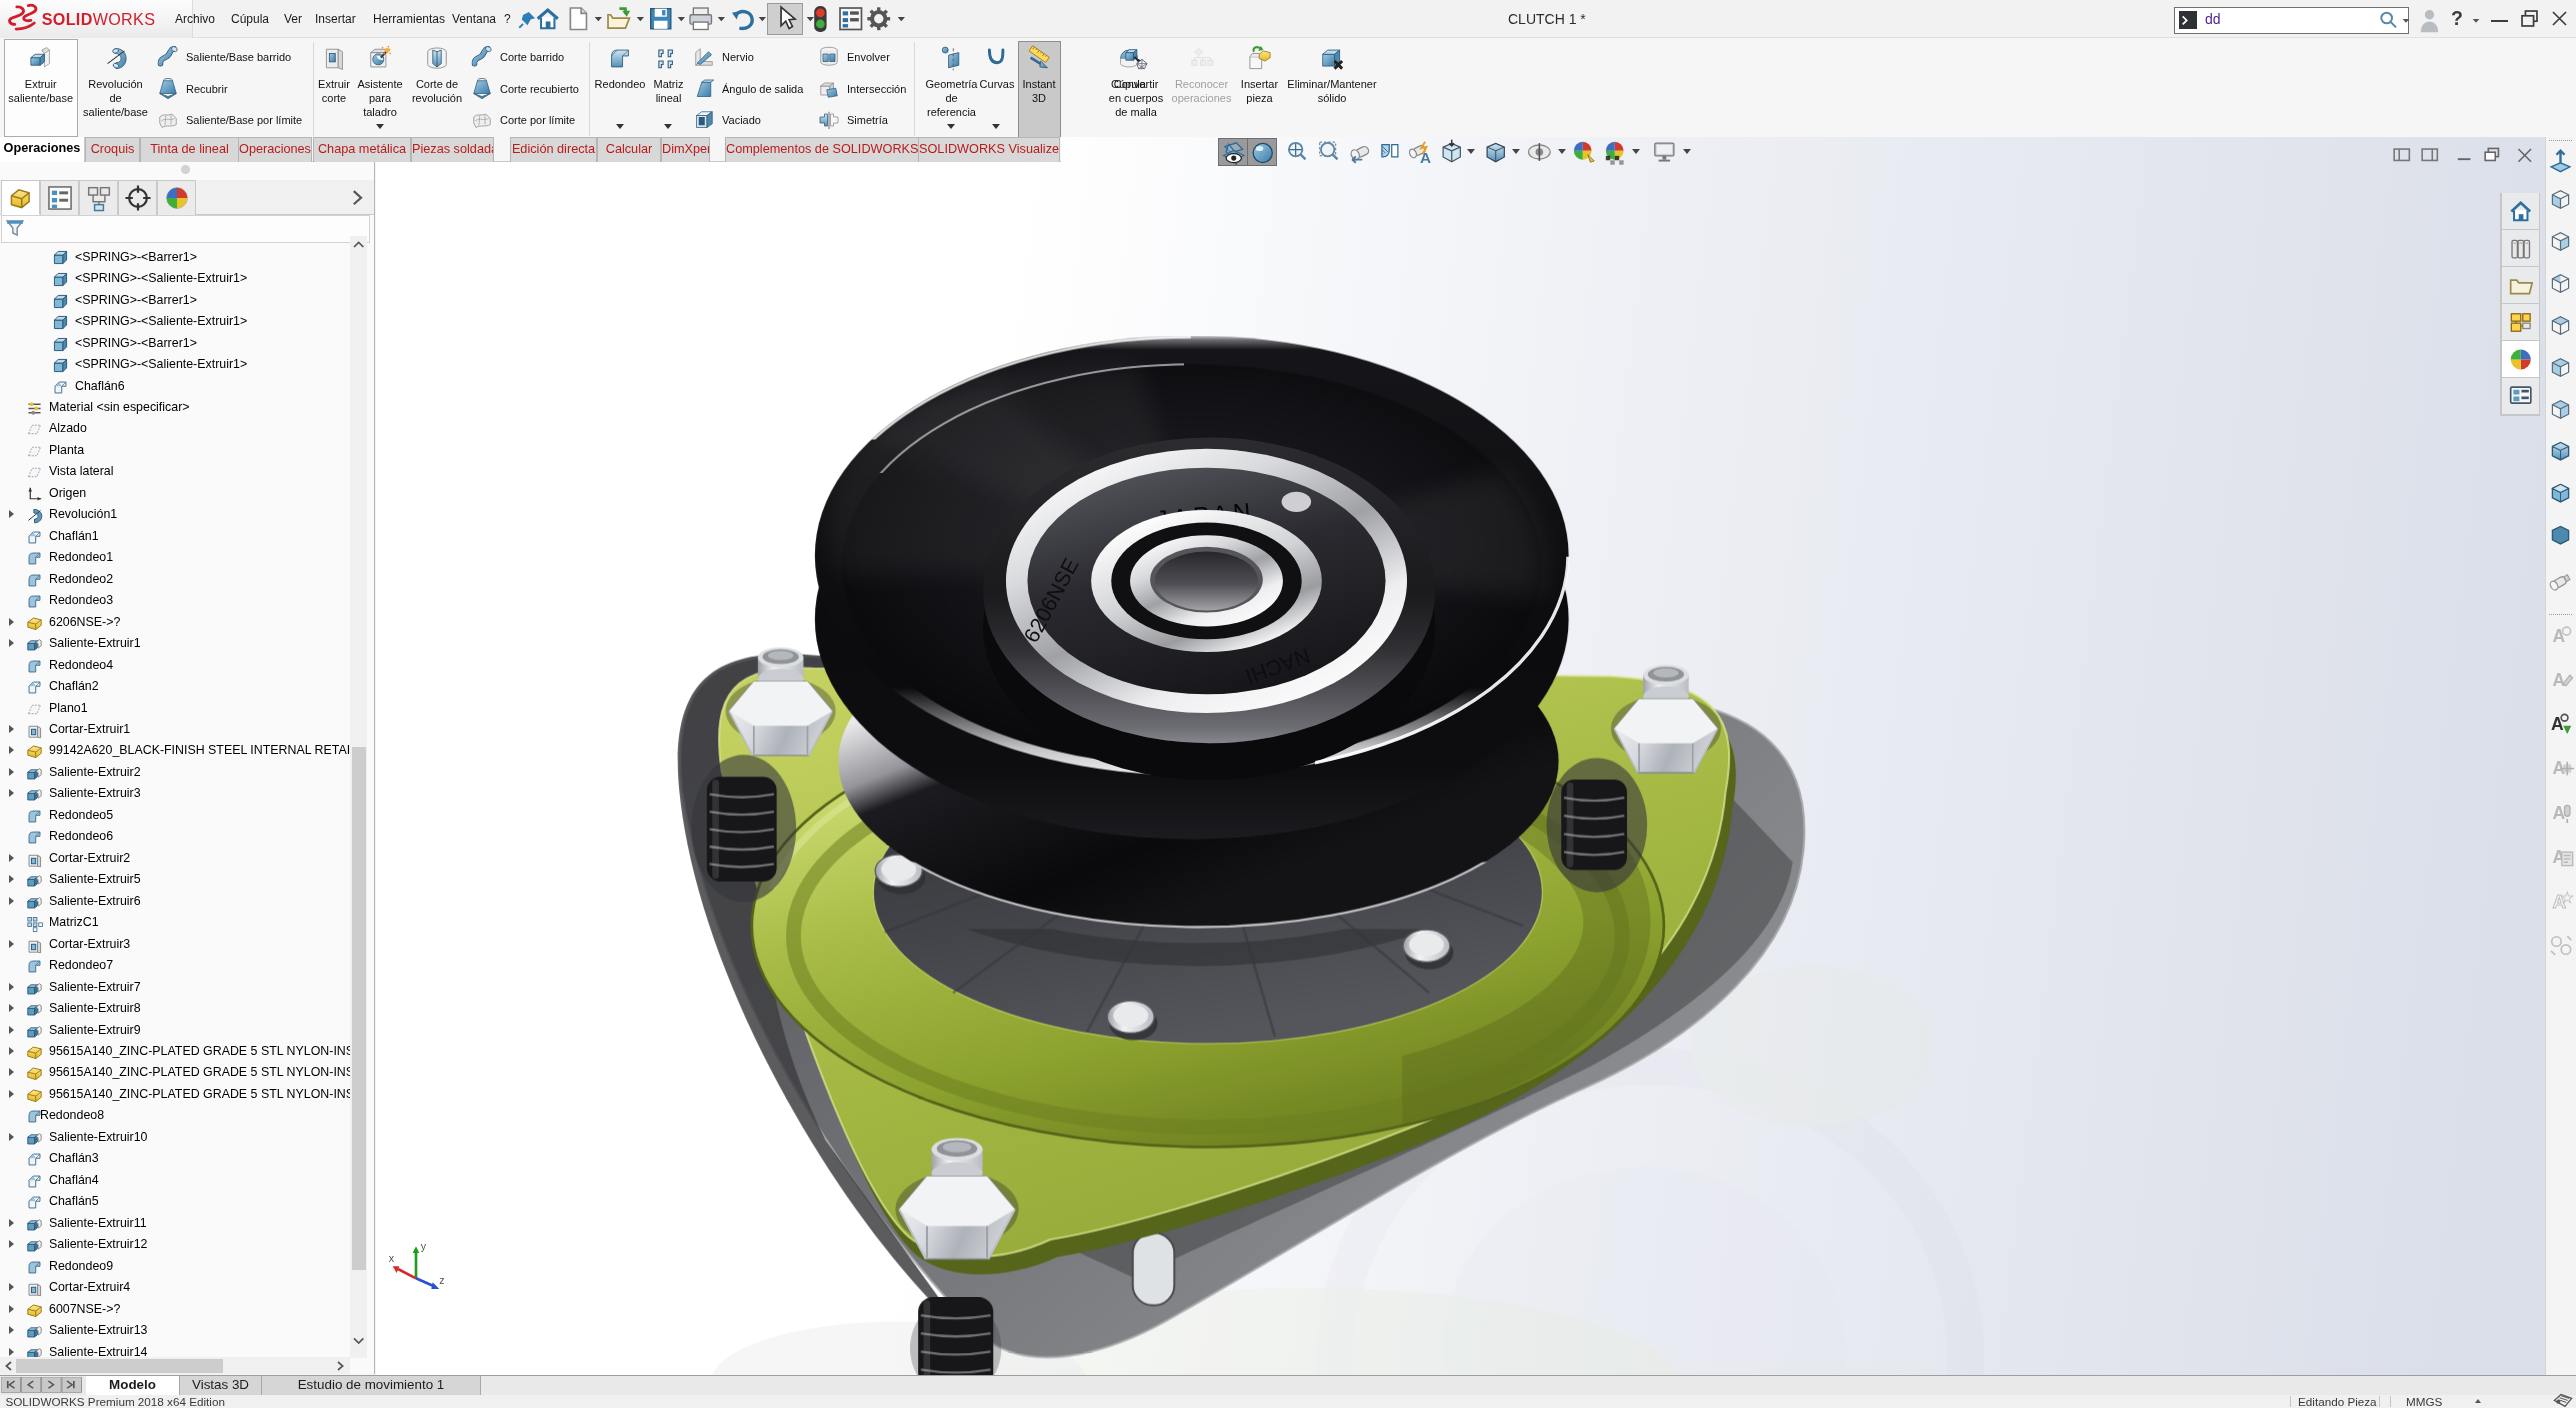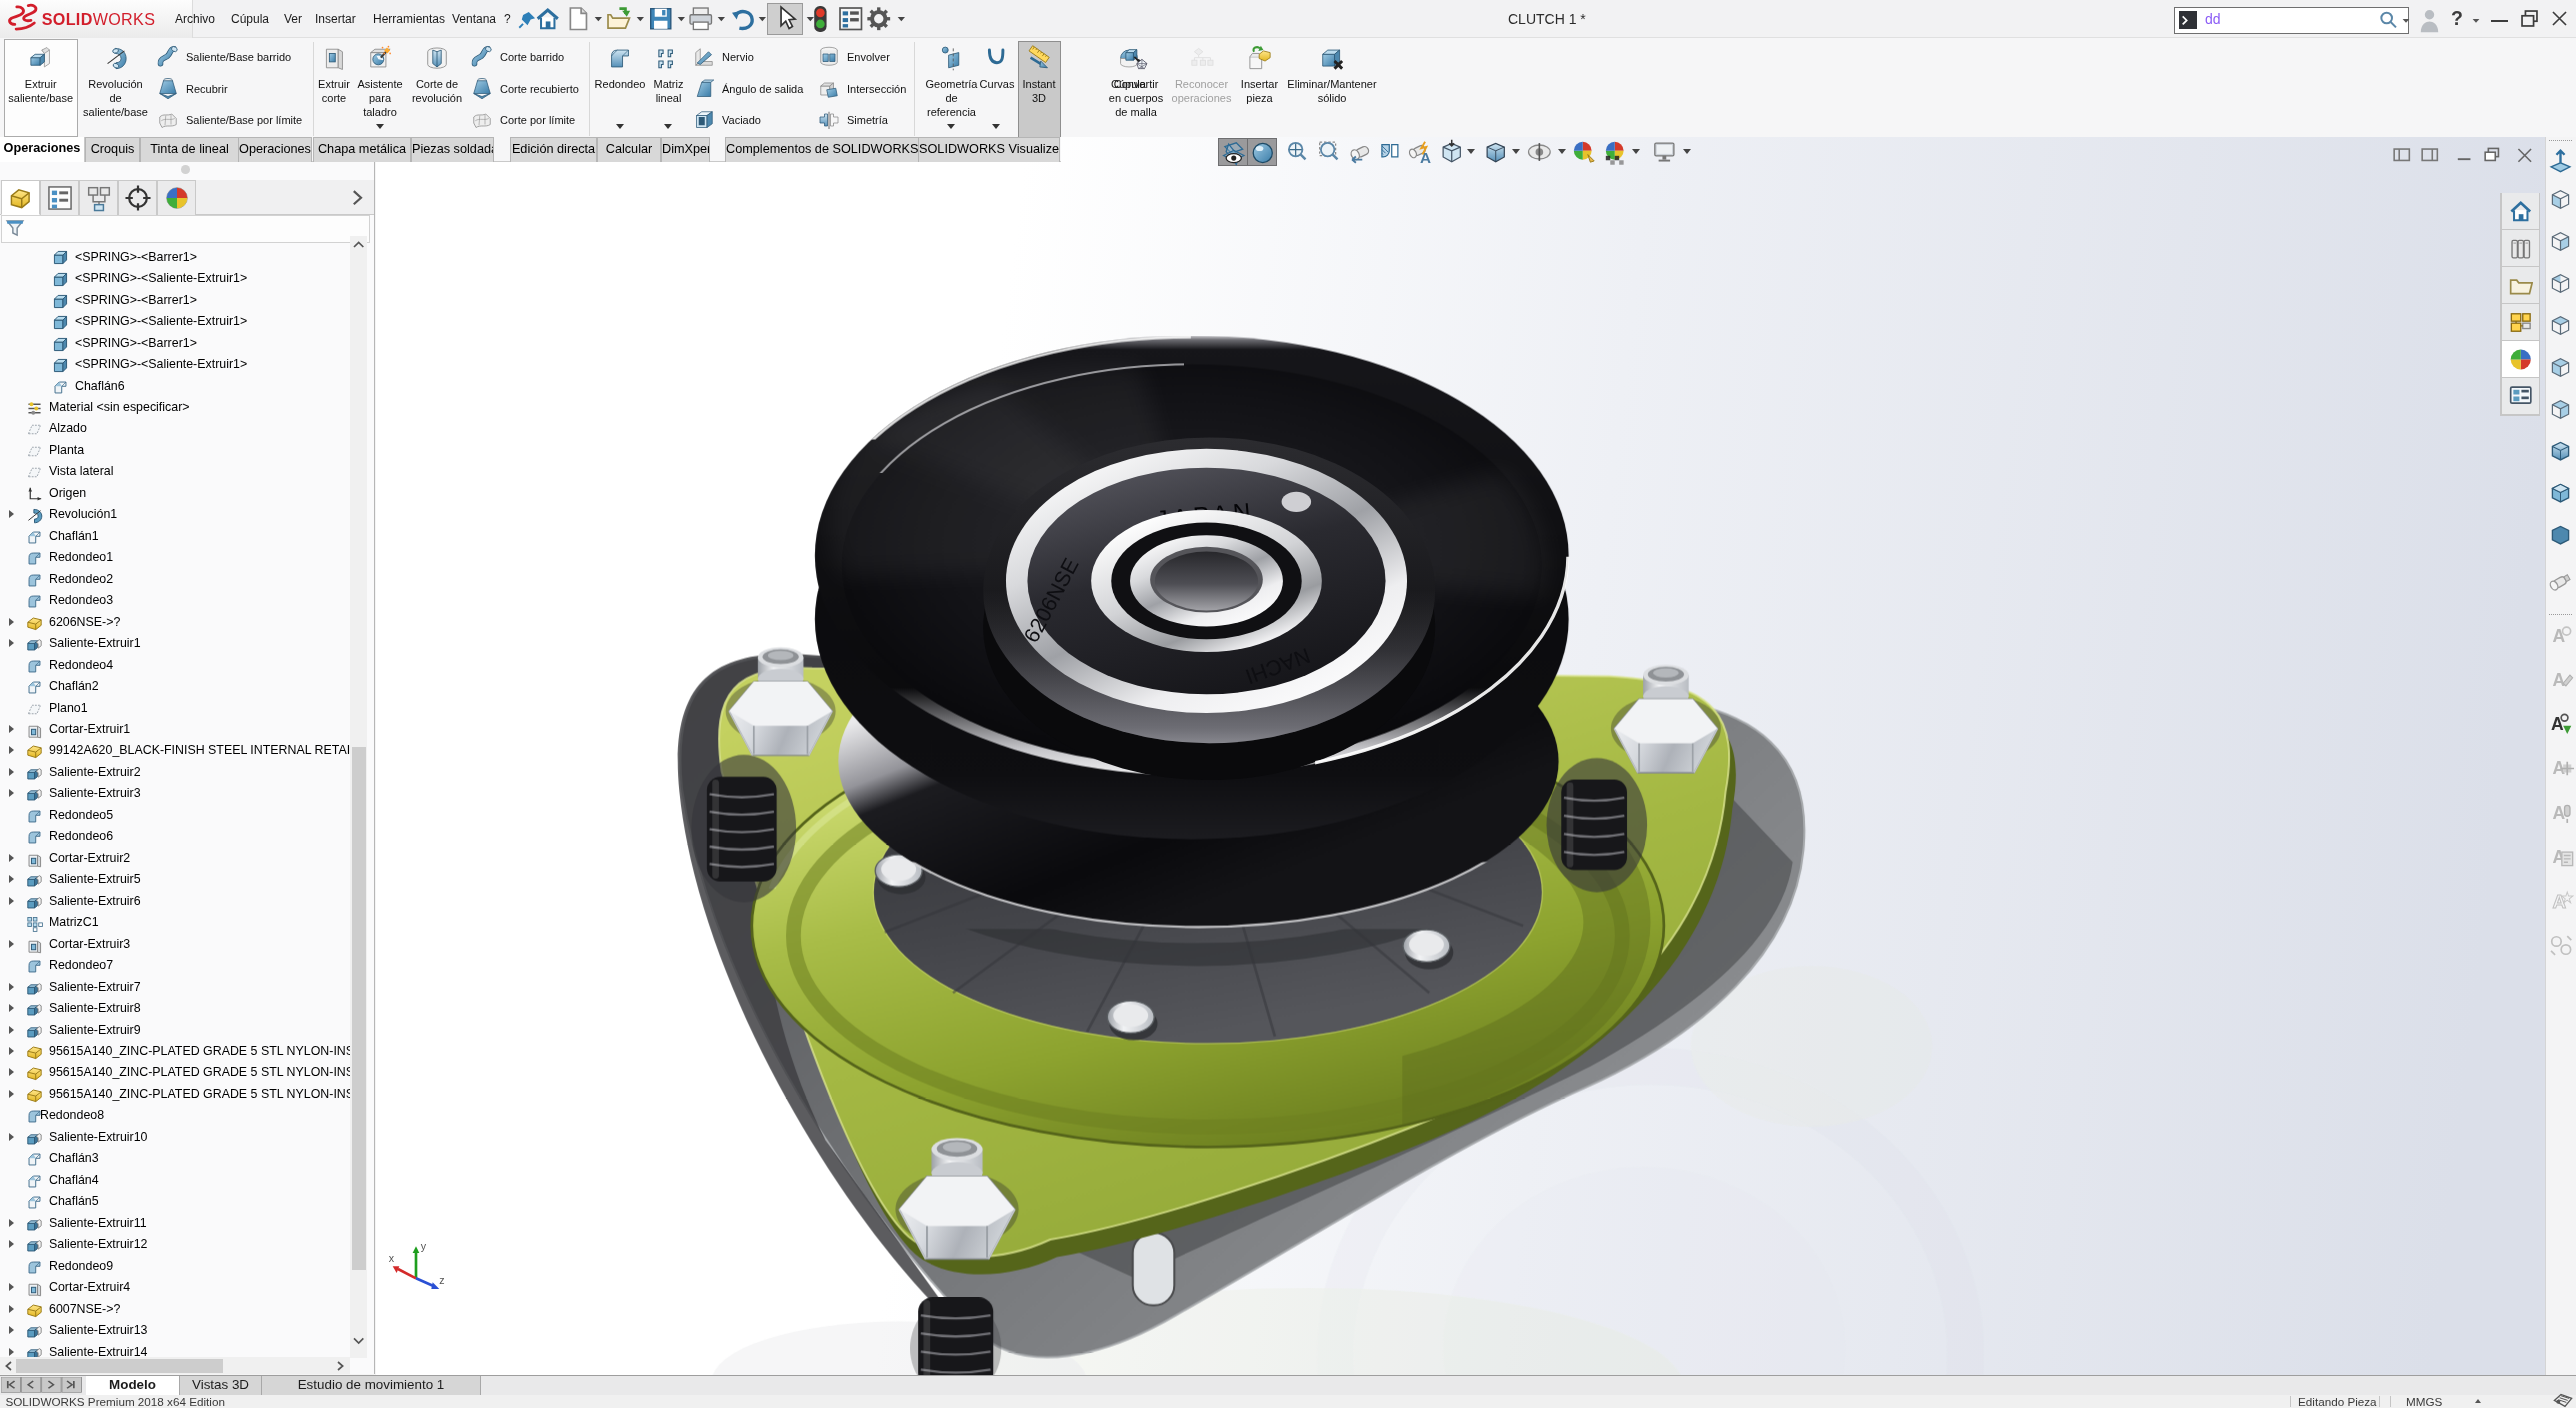--- a/index.html
+++ b/index.html
@@ -10,21 +10,21 @@
 #swtitle{position:absolute;top:0;height:38px;line-height:38px;font-size:14px;color:#2b2b2b;left:1508px}
 #ribbon{left:0;top:38px;width:2576px;height:103px;background:#f6f6f7;position:absolute}
 .rsep{position:absolute;top:4px;width:0.7px;height:94px;background:#d8d8d8}
 .bigbtn{position:absolute;top:0;height:101px;text-align:center;font-size:11px;color:#111;line-height:14px;white-space:nowrap}
 .bigbtn .bicon{position:absolute;top:6.7px;left:50%;transform:translateX(-50%)}
 .bigbtn .blab{position:absolute;top:39px;width:100%;text-align:center}
 .stack{position:absolute;display:flex;align-items:center;font-size:11px;color:#111;height:29.5px;white-space:nowrap}
 .stack svg{margin-right:6px}
 .caret{position:absolute;width:0;height:0;border-left:4.7px solid transparent;border-right:4.7px solid transparent;border-top:5.4px solid #333}
 #tabrow{position:absolute;left:0;top:137px;width:1061px;height:25px;background:#f6f6f7;border-bottom:0.7px solid #c9c9c9;z-index:2}
-.rtab{position:absolute;top:0;height:25px;line-height:23.5px;font-size:12.7px;white-space:nowrap;overflow:hidden;color:#000000;background:#d8d8d8;border:0.7px solid #b5b5b5;border-bottom:none;text-align:center}
+.rtab{position:absolute;top:0;height:25px;line-height:23.5px;font-size:12.7px;white-space:nowrap;overflow:hidden;color:#b91c1c;background:#d8d8d8;border:0.7px solid #b5b5b5;border-bottom:none;text-align:center}
 .rtab.active{background:#fff;font-weight:bold;border:none;border-right:0.7px solid #c9c9c9;color:#000}
 #leftpanel{position:absolute;left:0;top:162px;width:375px;height:1212px;background:#fafafb;border-right:0.7px solid #b6b6b6}
 .ptab{position:absolute;top:0;width:39px;height:35px;display:flex;align-items:center;justify-content:center;background:#ebebec;border:0.7px solid #c9c9c9;border-bottom:none}
 .ptab.active{background:#fff;border-bottom:0.7px solid #fff}
 .trow{position:absolute;left:0;width:350px;height:21.5px;font-size:12.4px;color:#000;line-height:21.5px;white-space:nowrap}
 .trow svg{position:absolute;top:2.7px}
 .texp{position:absolute;top:6px;left:8.7px;width:0;height:0;border-top:4.7px solid transparent;border-bottom:4.7px solid transparent;border-left:5.4px solid #555}
 #viewport{position:absolute;left:376px;top:137px;width:2170px;height:1238px;background:linear-gradient(97deg, #ffffff 28%, #eef0f5 55%, #dbdfe9 95%);overflow:hidden}
 #modeltabs{position:absolute;left:0;top:1375px;width:2576px;height:19.5px;background:#e9e9ea;border-top:0.7px solid #9e9e9e}
 .mtab{position:absolute;top:0;height:19px;line-height:18px;font-size:13.4px;color:#1c1c1c;background:#d6d6d6;border-right:0.7px solid #a8a8a8;text-align:center}
@@ -303,21 +303,21 @@
   </svg>
 <svg class="abs" style="left:896px;top:15.4px" width="10.7" height="9.4" viewBox="0 0 18 18">
     <path d="M2 4 L9 12 L16 4 Z" fill="#444"></path>
   </svg>
 <div id="swtitle">CLUTCH 1 *</div>
 <div class="abs" style="left:2174px;top:7.4px;width:235px;height:27px;background:#fff;border:1.3px solid #6f6f6f"></div>
 <div class="abs" style="left:2179px;top:11.4px;width:18px;height:18px;background:#2f3136"></div>
 <svg class="abs" style="left:2180px;top:13.4px" width="14.8" height="14.8" viewBox="0 0 22 22">
     <path d="M4 5 L10 11 L4 17" stroke="#fff" stroke-width="2.5" fill="none"></path>
   </svg>
-<div class="abs" style="left:2205px;top:10.7px;font-size:14px;color:#8b5cf6">dd</div>
+<div class="abs" style="left:2205px;top:10.7px;font-size:14px;color:#4c1d95">dd</div>
 <svg class="abs" style="left:2378px;top:10px" width="20" height="20" viewBox="0 0 30 30">
     <circle cx="13" cy="12" r="8" fill="none" stroke="#5b87a8" stroke-width="3"></circle>
     <line x1="19" y1="18" x2="27" y2="26" stroke="#5b87a8" stroke-width="3"></line>
   </svg>
 <svg class="abs" style="left:2401px;top:17px" width="10" height="8.7" viewBox="0 0 18 18">
     <path d="M2 4 L9 12 L16 4 Z" fill="#555"></path>
   </svg>
 <svg class="abs" style="left:2418px;top:8px" width="23" height="25.5" viewBox="0 0 34 38">
     <circle cx="17" cy="10" r="7" fill="#b9bdc2"></circle>
     <path d="M4 36 C4 24 12 20 17 20 C22 20 30 24 30 36 Z" fill="#b9bdc2"></path>

